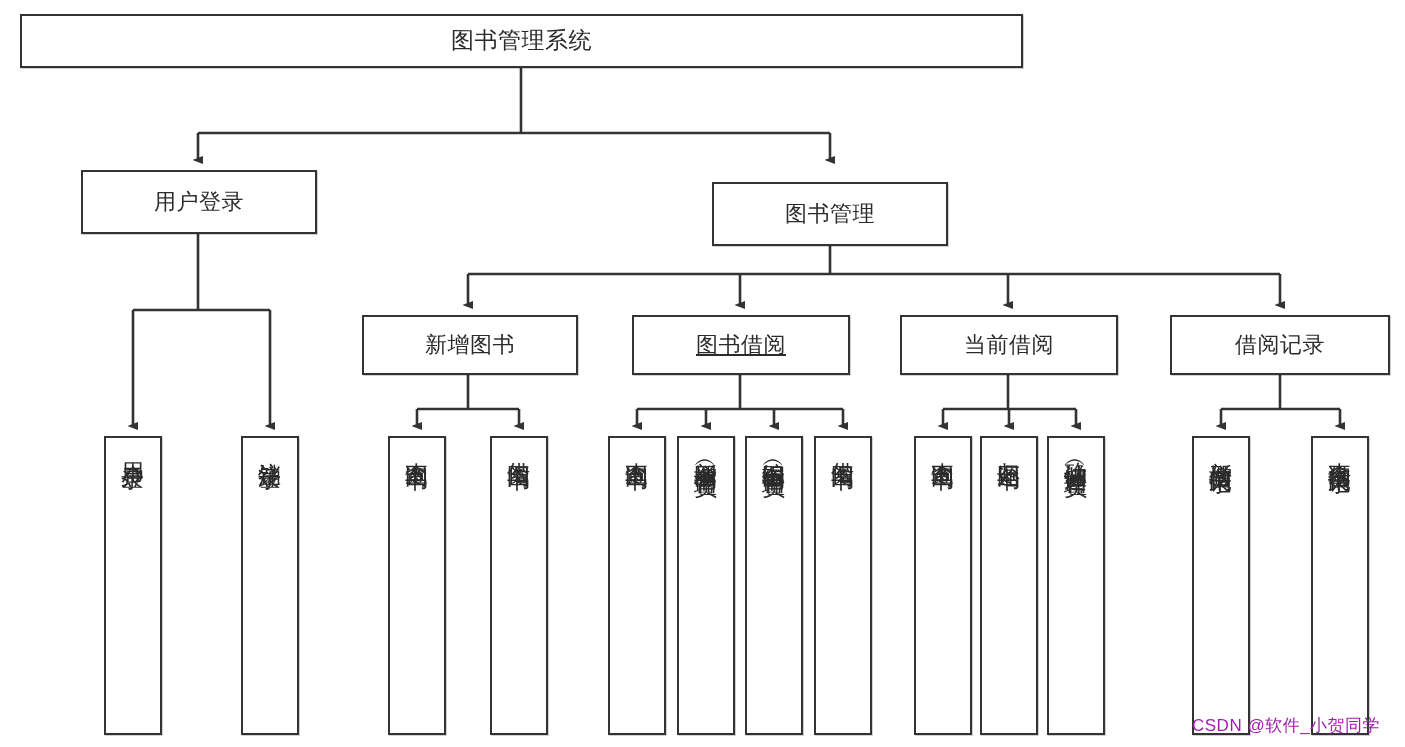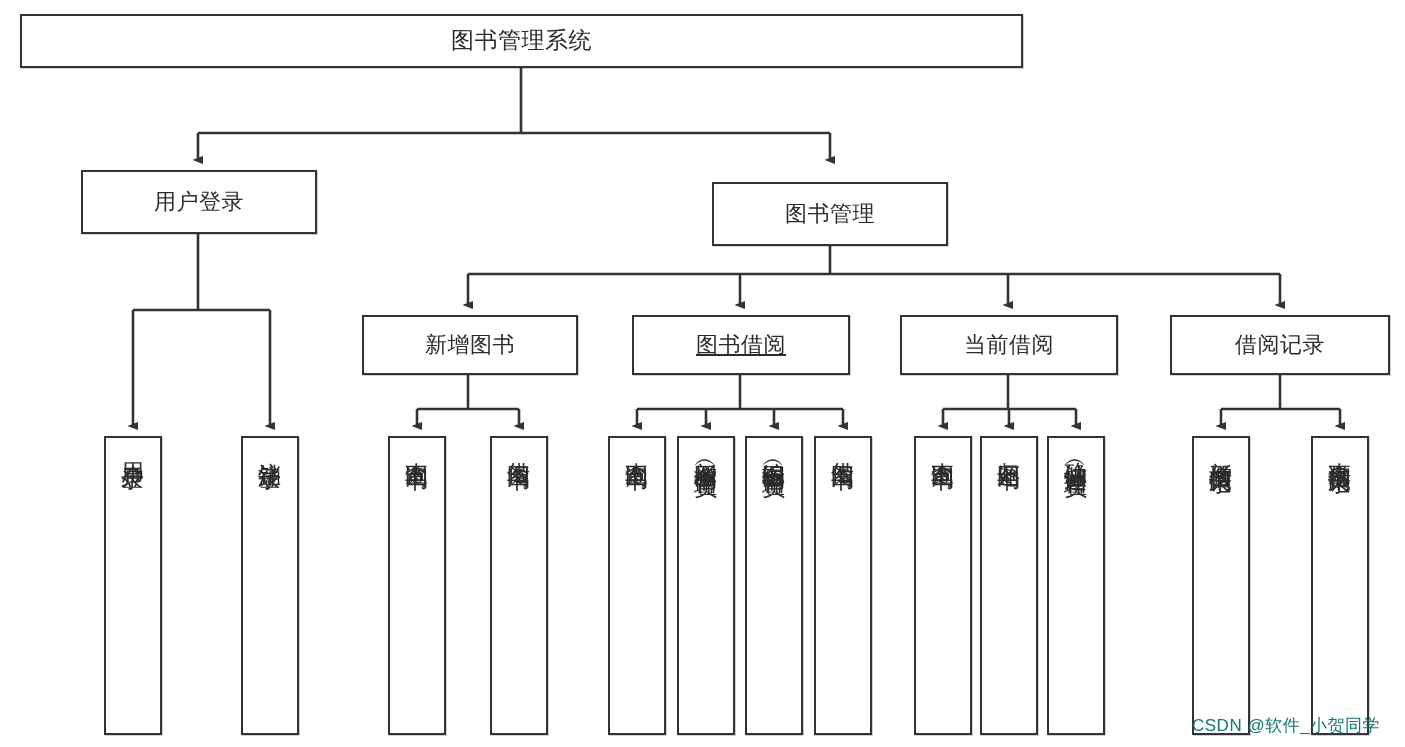--- a/index.html
+++ b/index.html
@@ -53,21 +53,21 @@
   .node.vertical .label {
     writing-mode: vertical-rl;
     text-orientation: upright;
     font-size: 23px;
     letter-spacing: 2px;
     line-height: 1.05;
   }
   .node.root .label { font-size: 23px; }
   .watermark {
     position: absolute;
-    color: #0f766e;
+    color: #a21caf;
     font-size: 17px;
     white-space: nowrap;
     letter-spacing: 0.5px;
     user-select: none;
   }
 </style>
 </head>
 <body>
 
 <div id="canvas">

